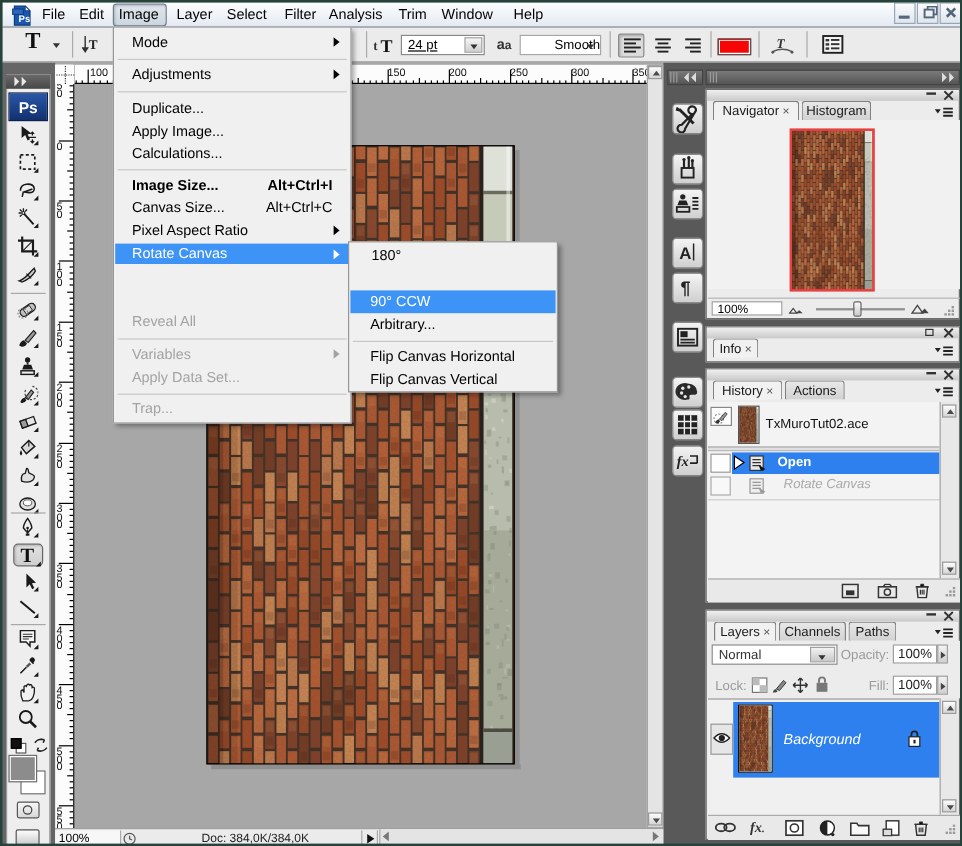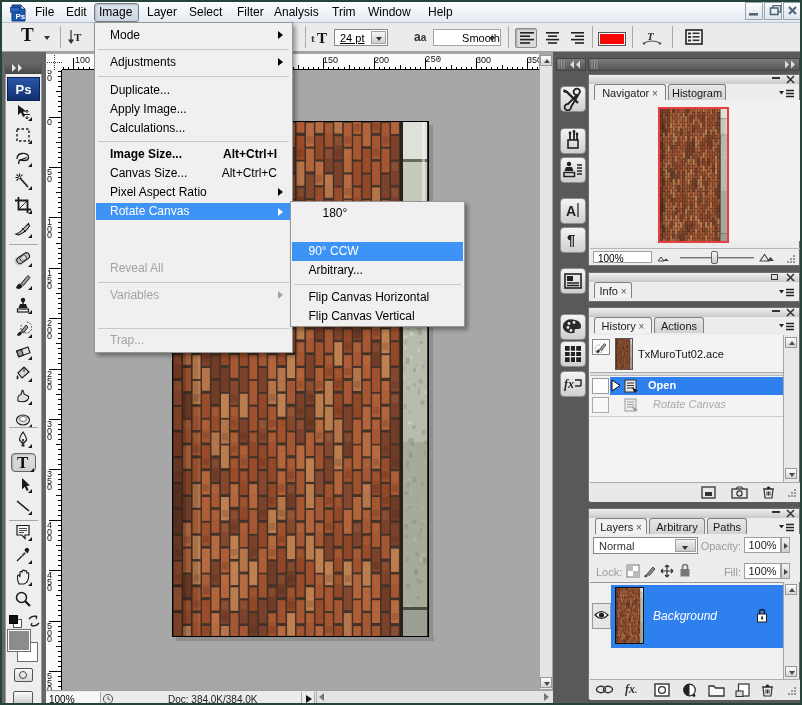--- a/index.html
+++ b/index.html
@@ -77,21 +77,21 @@
 <div class="sep-v" style="left:58px;top:3px;height:22px;"></div>
 <svg class="abs" style="left:66px;top:5px" width="16" height="18" viewBox="0 0 16 18">
 <path d="M3 2 L3 12 M1 12 l2 3 l2 -3z" stroke="#333" stroke-width="1.2" fill="#333"></path>
 <text x="6" y="13" font-size="11" font-weight="bold" fill="#222" font-family="Liberation Serif">T</text>
 </svg>
 <div class="sep-v" style="left:303px;top:3px;height:22px;"></div>
 <svg class="abs" style="left:309px;top:6px" width="22" height="16" viewBox="0 0 22 16">
 <text x="0" y="13" font-size="11" font-weight="bold" fill="#333" font-family="Liberation Serif">t</text>
 <text x="6" y="14" font-size="15" font-weight="bold" fill="#111" font-family="Liberation Serif">T</text>
 </svg>
-<div class="combo" style="left:332px;top:6px;width:54px;height:17px;text-decoration:underline;">
+<div class="combo" style="left:332px;top:6px;width:70px;height:17px;text-decoration:underline;">
         <div style="font-size:11px;padding:2px 0 0 5px;">24 pt</div>
         <div class="btn">
           <div class="dna" style="left:3.5px;top:5px;"></div>
         </div>
       </div>
 <div class="abs" style="left:412px;top:7px;width:18px;height:14px;font-size:12px;font-weight:bold;color:#333;">a<span style="font-size:10px;">a</span></div>
 <div class="combo" style="left:431px;top:6px;width:68px;height:17px;border:1px solid #a6a6a6;">
         <div style="font-size:11px;padding:2px 0 0 5px;text-align:right;">Smooth</div>
         <div class="dna" style="right:5px;top:6.5px;"></div>
       </div>
@@ -369,21 +369,21 @@
 <div class="tick" style="left:506.7px;top:67px;width:1px;height:3px;"></div>
 <div class="tick" style="left:511.8px;top:67px;width:1px;height:3px;"></div>
 <div class="tick" style="left:516.9px;top:67px;width:1px;height:3px;"></div>
 <div class="tick" style="left:522.0px;top:67px;width:1px;height:3px;"></div>
 <div class="tick" style="left:527.1px;top:58px;width:1px;height:12px;"></div>
 <div class="tick" style="left:532.2px;top:67px;width:1px;height:3px;"></div>
 <div class="tick" style="left:537.3px;top:67px;width:1px;height:3px;"></div>
 <div class="rlab" style="left:75px;top:56px;">100</div>
 <div class="rlab" style="left:323px;top:56px;">150</div>
 <div class="rlab" style="left:374px;top:56px;">200</div>
-<div class="rlab" style="left:425px;top:56px;font-family:Liberation Mono, monospace;">250</div>
+<div class="rlab" style="left:425px;top:56px;">250</div>
 <div class="rlab" style="left:476px;top:56px;">300</div>
 <div class="rlab" style="left:527px;top:56px;">350</div>
 <div class="tick" style="left:58px;top:56.0px;width:3px;height:1px;"></div>
 <div class="tick" style="left:58px;top:61.0px;width:3px;height:1px;"></div>
 <div class="tick" style="left:49px;top:66.1px;width:12px;height:1px;"></div>
 <div class="tick" style="left:58px;top:71.1px;width:3px;height:1px;"></div>
 <div class="tick" style="left:58px;top:76.2px;width:3px;height:1px;"></div>
 <div class="tick" style="left:58px;top:81.2px;width:3px;height:1px;"></div>
 <div class="tick" style="left:58px;top:86.2px;width:3px;height:1px;"></div>
 <div class="tick" style="left:56px;top:91.3px;width:5px;height:1px;"></div>
@@ -1683,21 +1683,21 @@
         </g>
       </svg>
 </div>
 <div class="panel" style="top:508px;height:192px;">
 <div class="ptitle" style="height:9px;"></div>
 <div class="abs" style="left:183px;top:2px;width:8px;height:2px;background:#333;"></div>
 <svg class="abs" style="left:197px;top:0px" width="9" height="9" viewBox="0 0 9 9">
         <path d="M1 1 L8 8 M8 1 L1 8" stroke="#333" stroke-width="1.6"></path>
       </svg>
 <div class="ptab act" style="left:6px;top:9px;width:52px;height:16px;line-height:16px;">Layers<span style="color:#555;font-size:10px;"> ×</span></div>
-<div class="ptab" style="left:60px;top:9px;width:56px;height:16px;line-height:16px;">Arbitrary</div>
+<div class="ptab" style="left:60px;top:9px;width:56px;height:16px;line-height:16px;">Channels</div>
 <div class="ptab" style="left:118px;top:9px;width:40px;height:16px;line-height:16px;">Paths</div>
 <svg class="abs" style="left:190px;top:14px" width="16" height="10" viewBox="0 0 16 10">
 <path d="M0 2 L5 2 L2.5 5.5 Z" fill="#222"></path>
         <path d="M7 1.5 h8 M7 4.5 h8 M7 7.5 h8" stroke="#222" stroke-width="1.6"></path>
       </svg>
 <div class="abs" style="left:1px;top:25px;width:210px;height:48px;background:#ececec;"></div>
 <div class="combo" style="left:4px;top:28px;width:105px;height:17px;border:1px solid #8a8a8a;">
         <div style="font-size:11px;color:#333;padding:2px 0 0 5px;">Normal</div>
         <div class="btn" style="width:21px;background:linear-gradient(#f2f2f2,#c9c9c9);">
           <div class="dna" style="left:6px;top:6px;"></div>
@@ -2754,23 +2754,24 @@
 <div class="mrow" style="top:77px;">Apply Image...</div>
 <div class="mrow" style="top:96px;">Calculations...</div>
 <div class="msep" style="top:117.5px;"></div>
 <div class="mrow" style="top:122px;font-weight:bold;">Image Size...<span class="sc">Alt+Ctrl+I</span></div>
 <div class="mrow" style="top:141px;">Canvas Size...<span class="sc">Alt+Ctrl+C</span></div>
 <div class="mrow" style="top:160px;">Pixel Aspect Ratio<span class="arr"></span></div>
 <div class="mrow hl" style="height:17px;line-height:17px;top:180px;">Rotate Canvas<span class="arr"></span></div>
 <div class="mrow dis" style="top:236px;">Reveal All</div>
 <div class="msep" style="top:258.5px;"></div>
 <div class="mrow dis" style="top:263px;">Variables<span class="arr"></span></div>
+<div class="mrow dis" style="top:282px;">Apply Data Set...</div>
 <div class="msep" style="top:304.5px;"></div>
 <div class="mrow dis" style="top:308px;">Trap...</div>
 </div>
 <div class="menu" style="left:289.5px;top:200.5px;width:175.5px;height:126px;">
-<div class="mrow" style="top:2.5px;padding-left:31px;">180°</div>
+<div class="mrow" style="top:2.5px;padding-left:18px;">180°</div>
 <div class="mrow hl" style="top:40.5px;padding-left:17px;">90° CCW</div>
 <div class="mrow" style="top:59.5px;padding-left:17px;">Arbitrary...</div>
 <div class="msep" style="top:82.0px;"></div>
 <div class="mrow" style="top:86.5px;padding-left:17px;">Flip Canvas Horizontal</div>
 <div class="mrow" style="top:105.5px;padding-left:17px;">Flip Canvas Vertical</div>
 </div>
 </div>
 </body></html>

